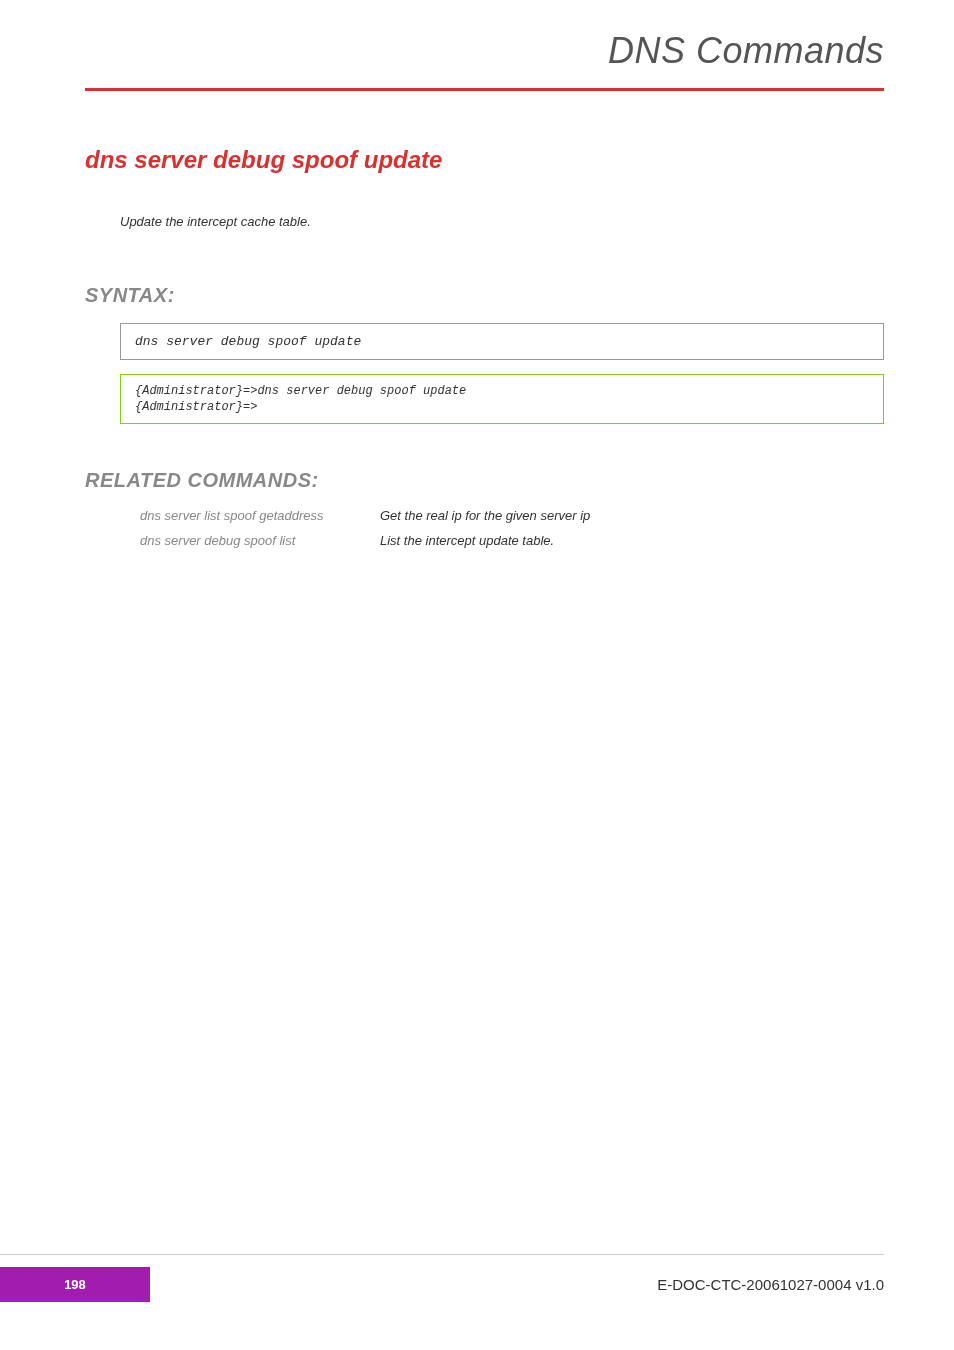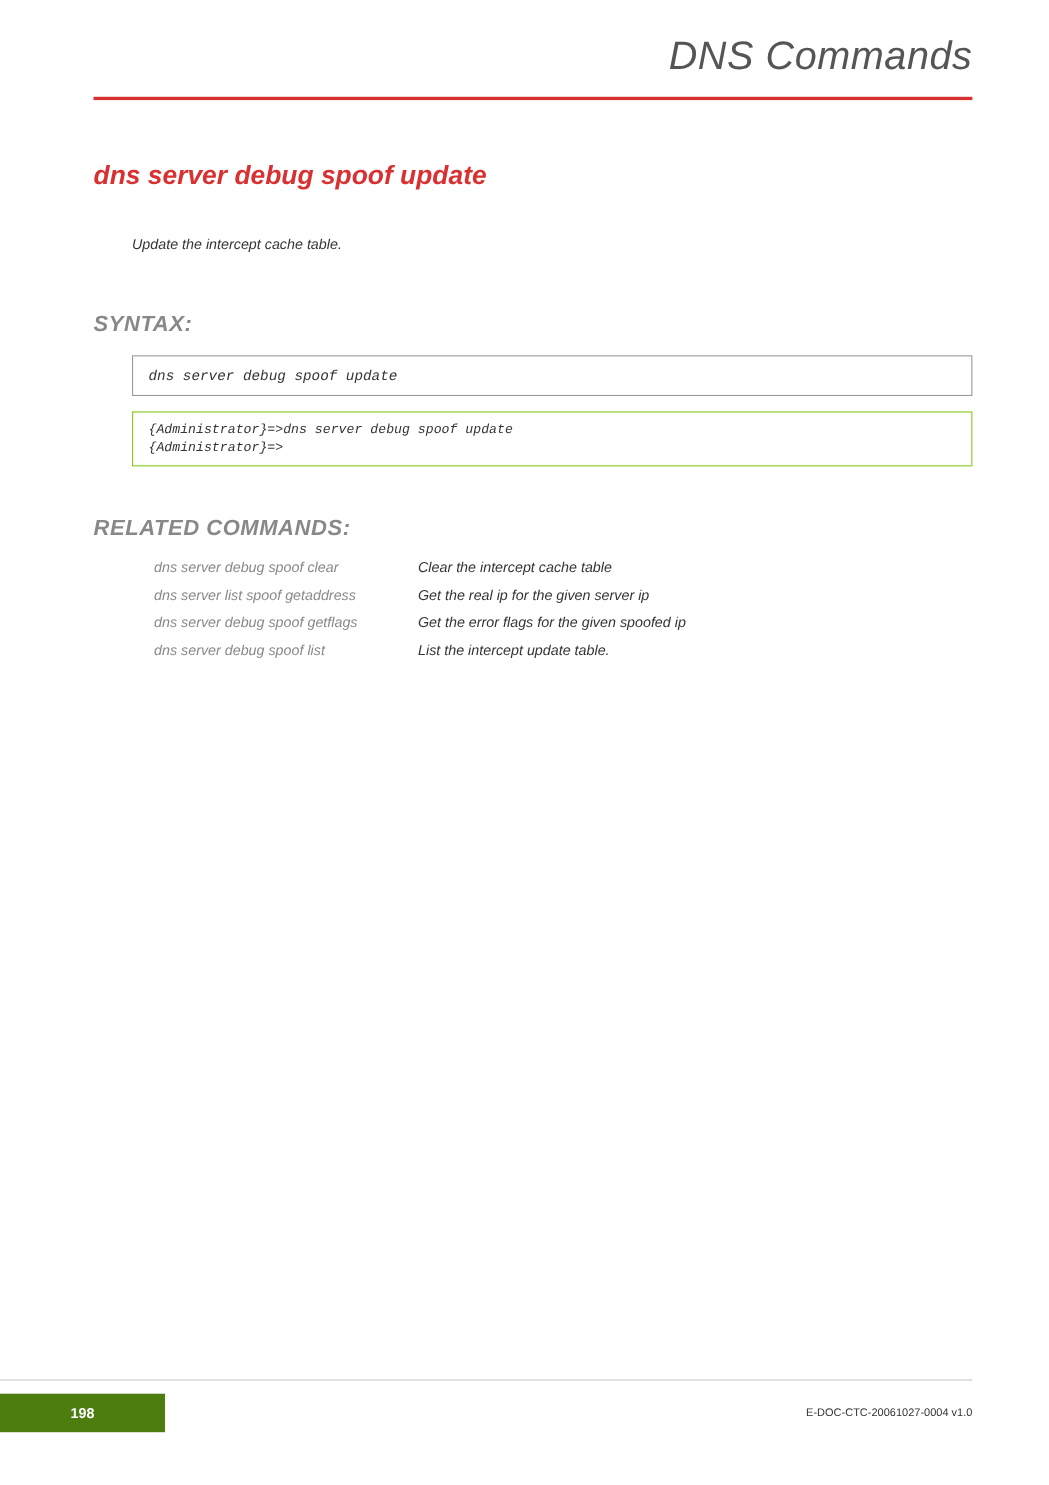--- a/index.html
+++ b/index.html
@@ -103,30 +103,30 @@
     border-top: 1px solid #cccccc;
     margin: 0 70px 12px 0;
   }
   .footer-content {
     display: flex;
     align-items: center;
     justify-content: space-between;
     padding-right: 70px;
   }
   .page-badge {
-    background: #4d7c0f;
+    background: #a21caf;
     color: #ffffff;
     font-weight: bold;
     font-size: 13px;
     padding: 10px 0;
     width: 150px;
     text-align: center;
   }
   .doc-id {
-    font-size: 10px;
+    font-size: 15px;
     color: #333333;
   }
 </style>
 </head>
 <body>
 
 <div class="page">
   <div class="header-title">DNS Commands</div>
   <hr class="red-rule">
 
@@ -134,30 +134,22 @@
   <div class="description">Update the intercept cache table.</div>
 
   <div class="section-heading">SYNTAX:</div>
   <div class="code-box">dns server debug spoof update</div>
   <div class="example-box">{Administrator}=&gt;dns server debug spoof update
 {Administrator}=&gt;</div>
 
   <div class="section-heading">RELATED COMMANDS:</div>
   <div class="related-table">
     <div class="related-row">
-      <div class="related-cmd">dns server debug spoof clear</div>
-      <div class="related-desc">Clear the intercept cache table</div>
-    </div>
-    <div class="related-row">
       <div class="related-cmd">dns server list spoof getaddress</div>
       <div class="related-desc">Get the real ip for the given server ip</div>
-    </div>
-    <div class="related-row">
-      <div class="related-cmd">dns server debug spoof getflags</div>
-      <div class="related-desc">Get the error flags for the given spoofed ip</div>
     </div>
     <div class="related-row">
       <div class="related-cmd">dns server debug spoof list</div>
       <div class="related-desc">List the intercept update table.</div>
     </div>
   </div>
 </div>
 
 <div class="footer">
   <hr class="footer-line">

